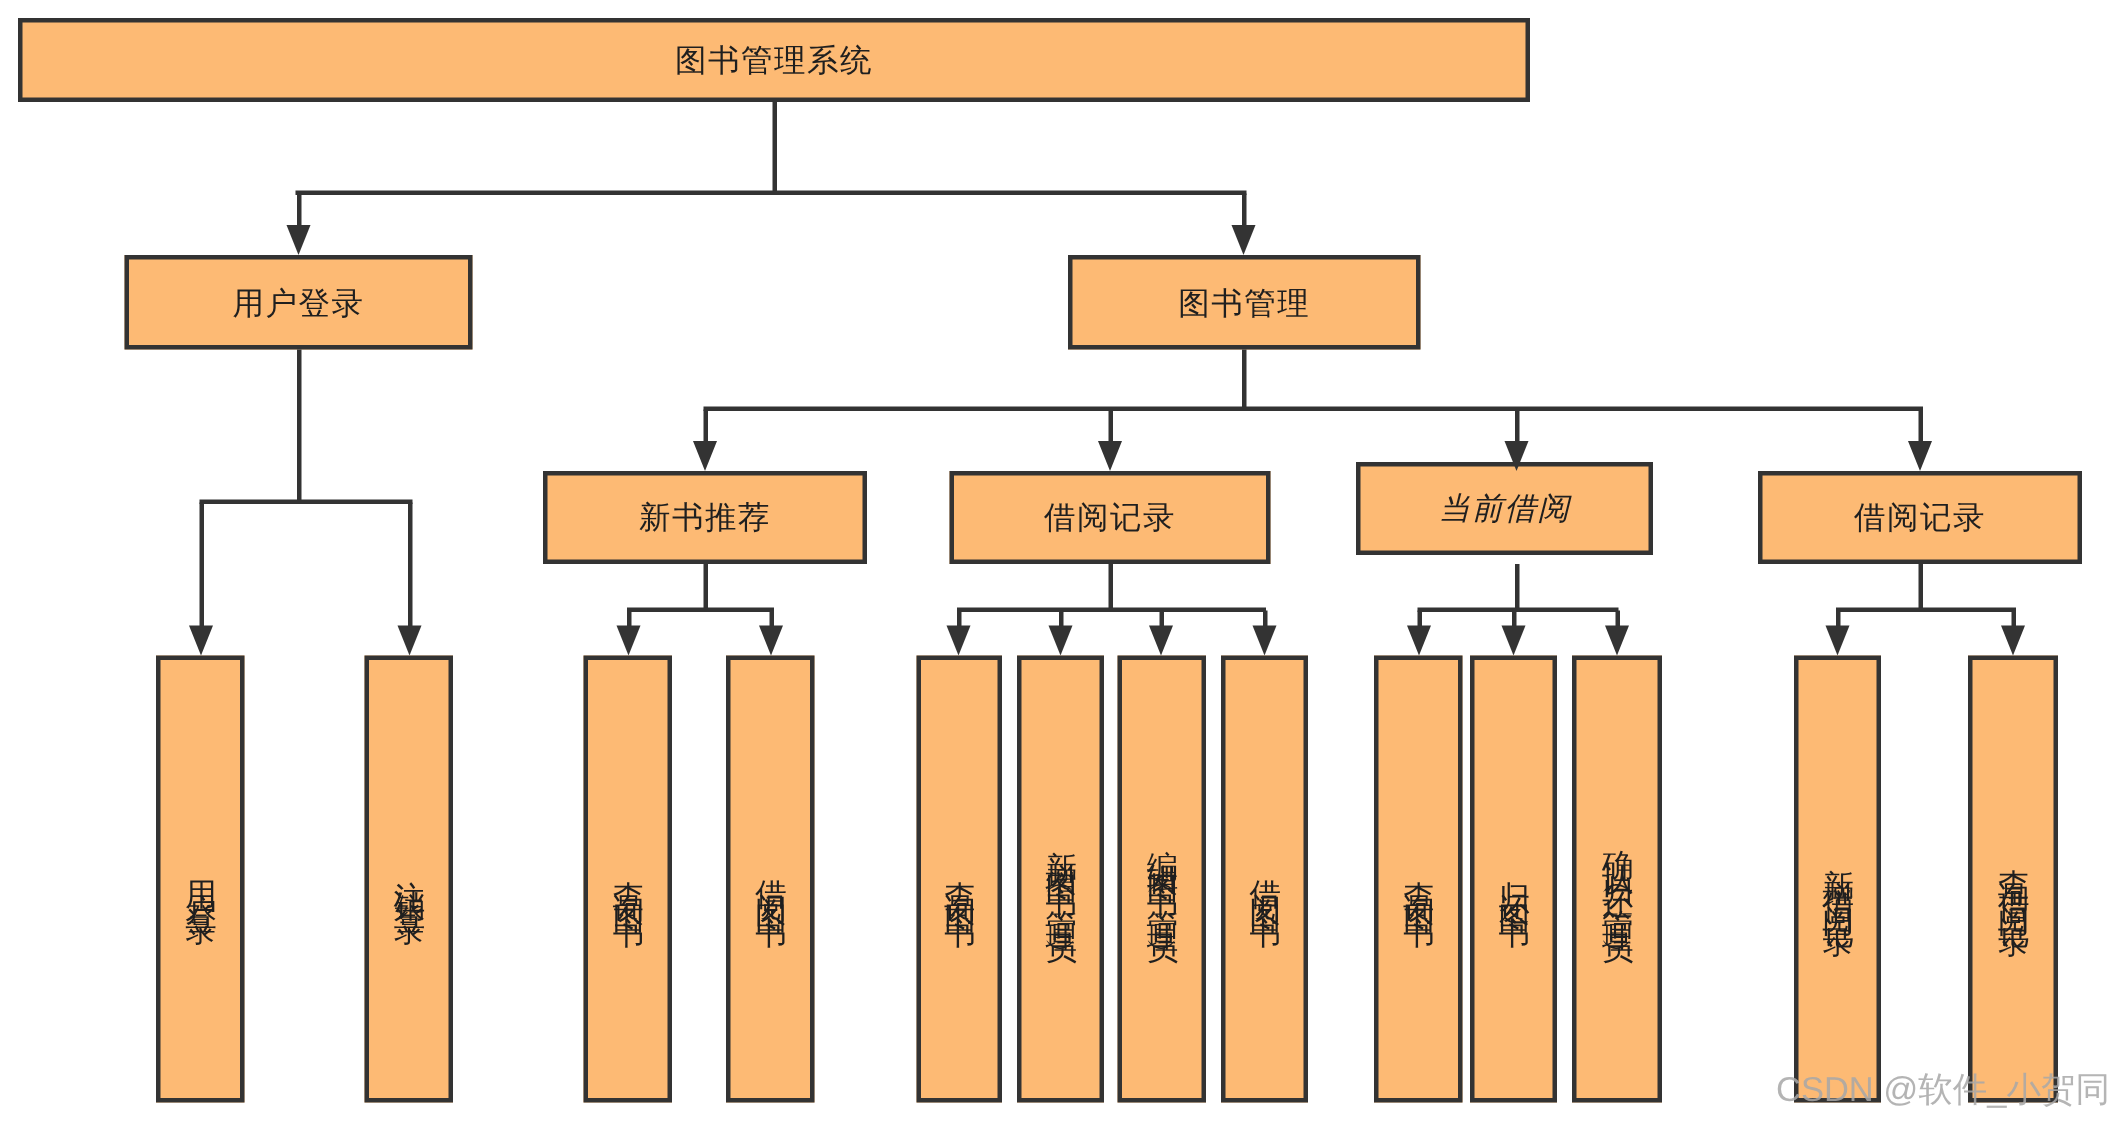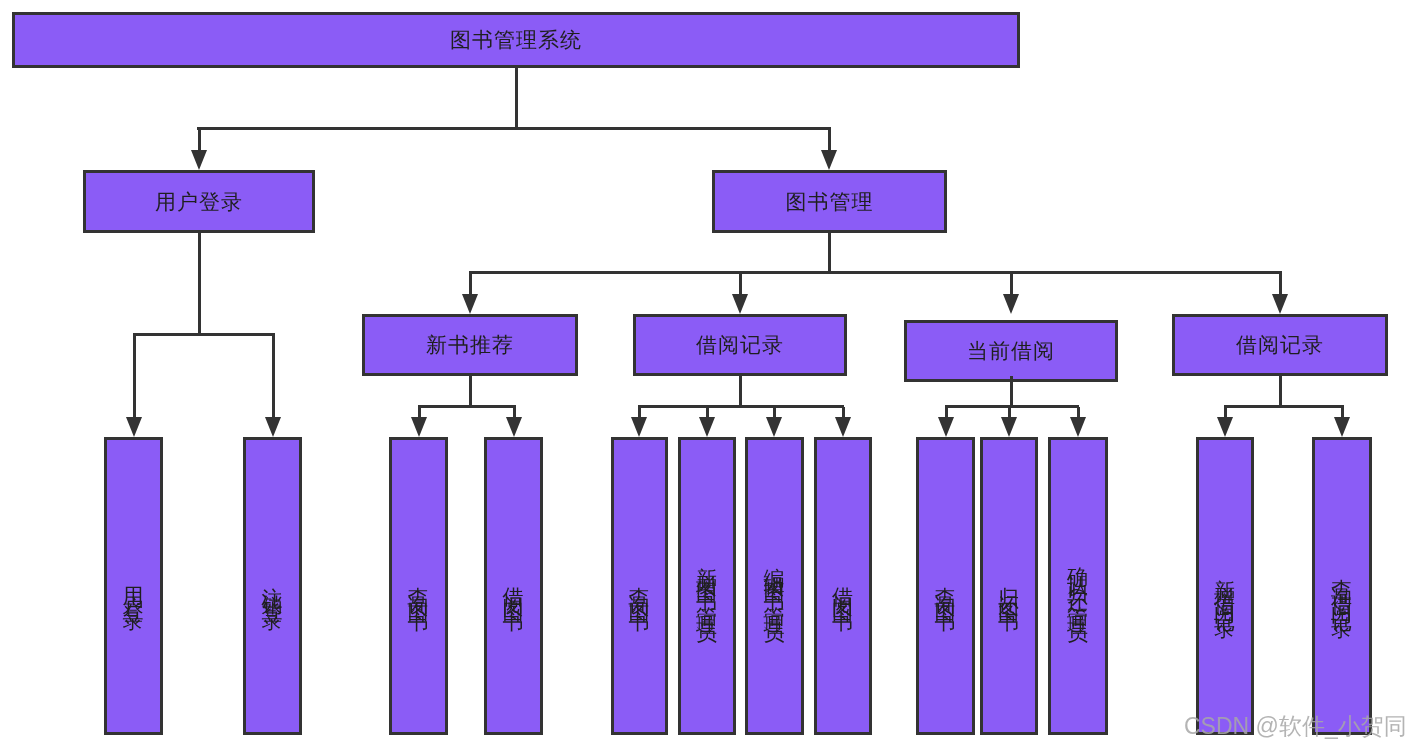--- a/index.html
+++ b/index.html
@@ -15,21 +15,21 @@
     background:var(--bg);
     font-family:"Liberation Sans","DejaVu Sans",sans-serif;
     color:var(--text);
     overflow:hidden;
   }
   
   .node{
     position:absolute;
     box-sizing:border-box;
     border:3px solid var(--line);
-    background:#8b5cf6;
+    background:#fdba74;
     display:flex;
     align-items:center;
     justify-content:center;
     font-size:21px;
     letter-spacing:1px;
     text-align:center;
   }
   .vnode{
     writing-mode:vertical-rl;
     text-orientation:mixed;
@@ -61,21 +61,21 @@
 
 <div class="canvas">
 
   <div class="node" style="left:12px;top:12px;width:1008px;height:56px;">图书管理系统</div>
 
   <div class="node" style="left:83px;top:170px;width:232px;height:63px;">用户登录</div>
   <div class="node" style="left:712px;top:170px;width:235px;height:63px;">图书管理</div>
 
   <div class="node" style="left:362px;top:314px;width:216px;height:62px;">新书推荐</div>
   <div class="node" style="left:633px;top:314px;width:214px;height:62px;">借阅记录</div>
-  <div class="node" style="left:904px;top:320px;width:214px;height:62px;">当前借阅</div>
+  <div class="node" style="left:904px;top:308px;width:198px;height:62px;font-style:italic;">当前借阅</div>
   <div class="node" style="left:1172px;top:314px;width:216px;height:62px;">借阅记录</div>
 
   <div class="node vnode" style="left:104px;top:437px;width:59px;height:298px;">用户登录</div>
   <div class="node vnode" style="left:243px;top:437px;width:59px;height:298px;">注销登录</div>
 
   <div class="node vnode" style="left:389px;top:437px;width:59px;height:298px;">查询图书</div>
   <div class="node vnode" style="left:484px;top:437px;width:59px;height:298px;">借阅图书</div>
 
   <div class="node vnode" style="left:611px;top:437px;width:57px;height:298px;">查询图书</div>
   <div class="node vnode" style="left:678px;top:437px;width:58px;height:298px;">新增图书（管理员）</div>

